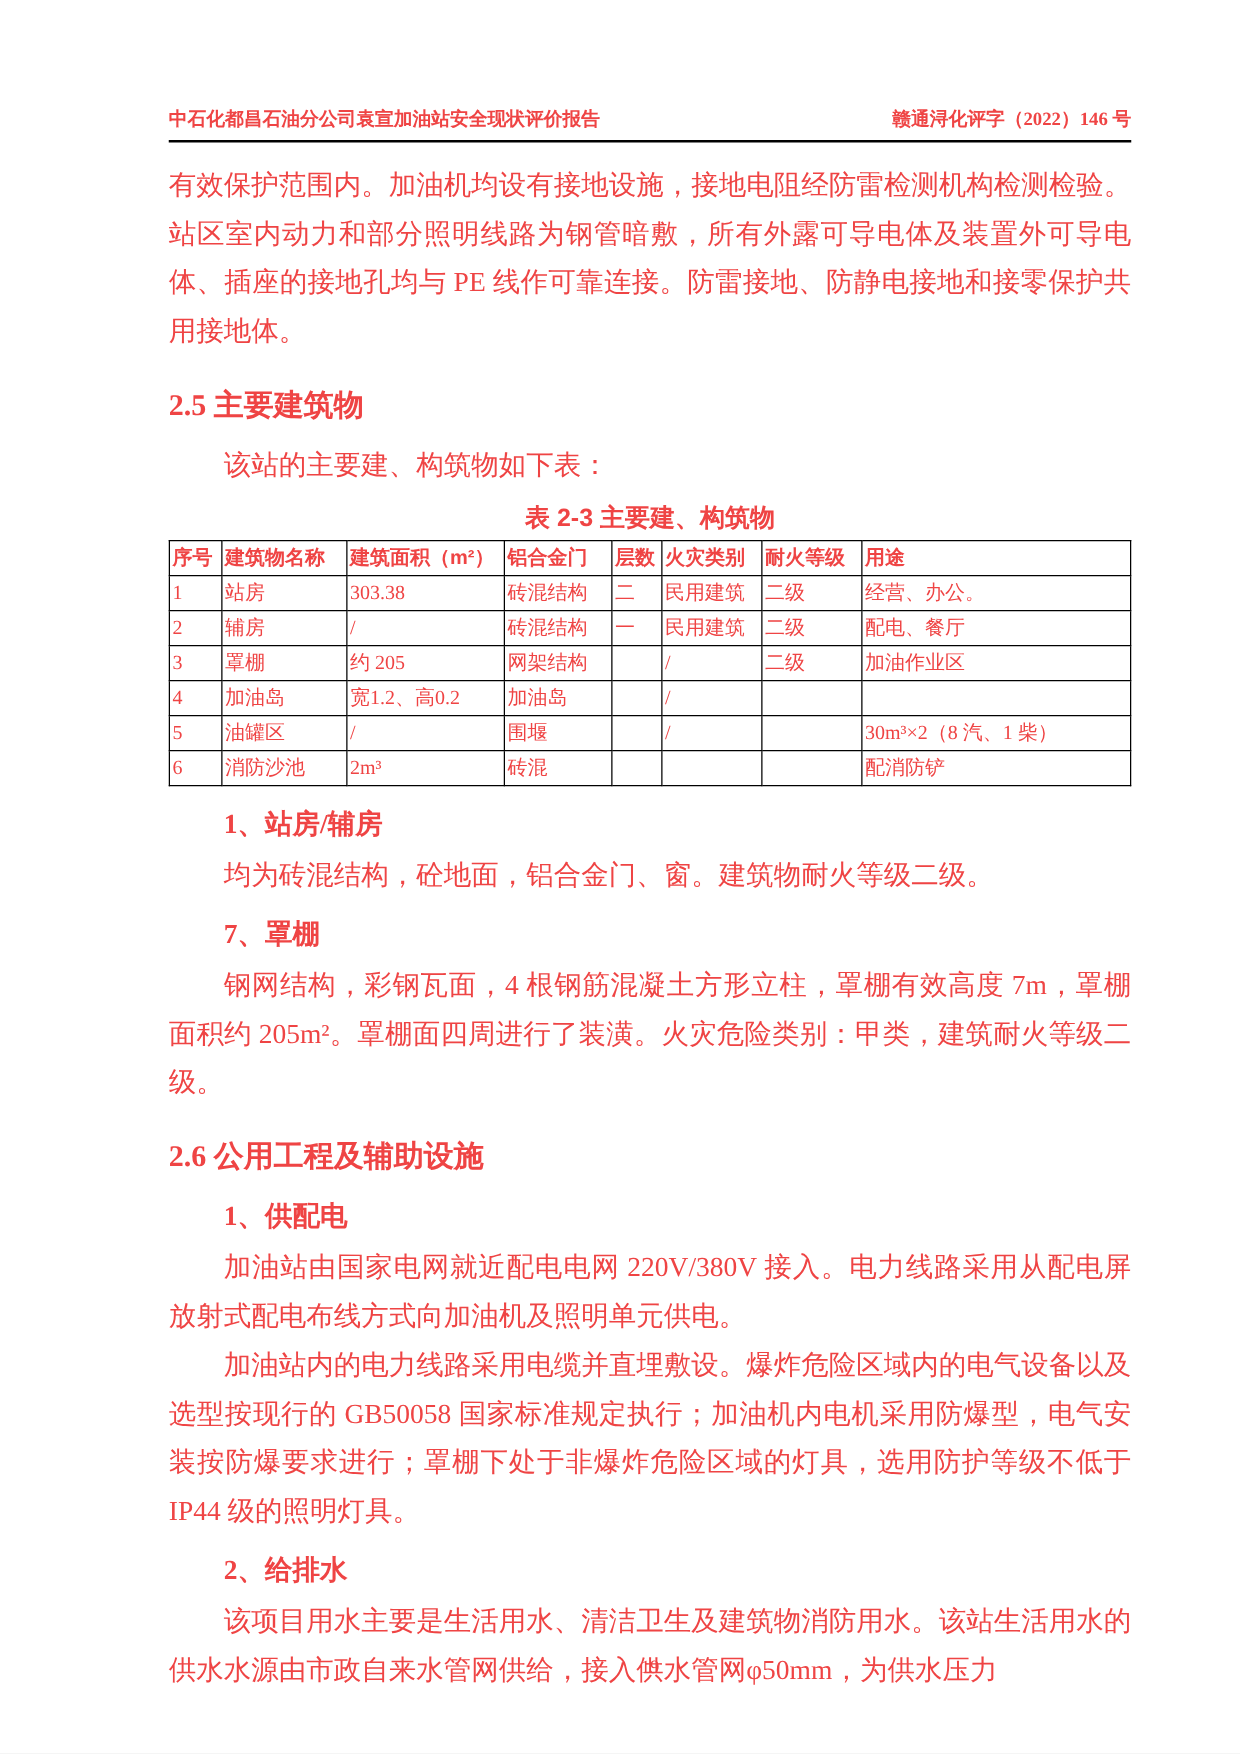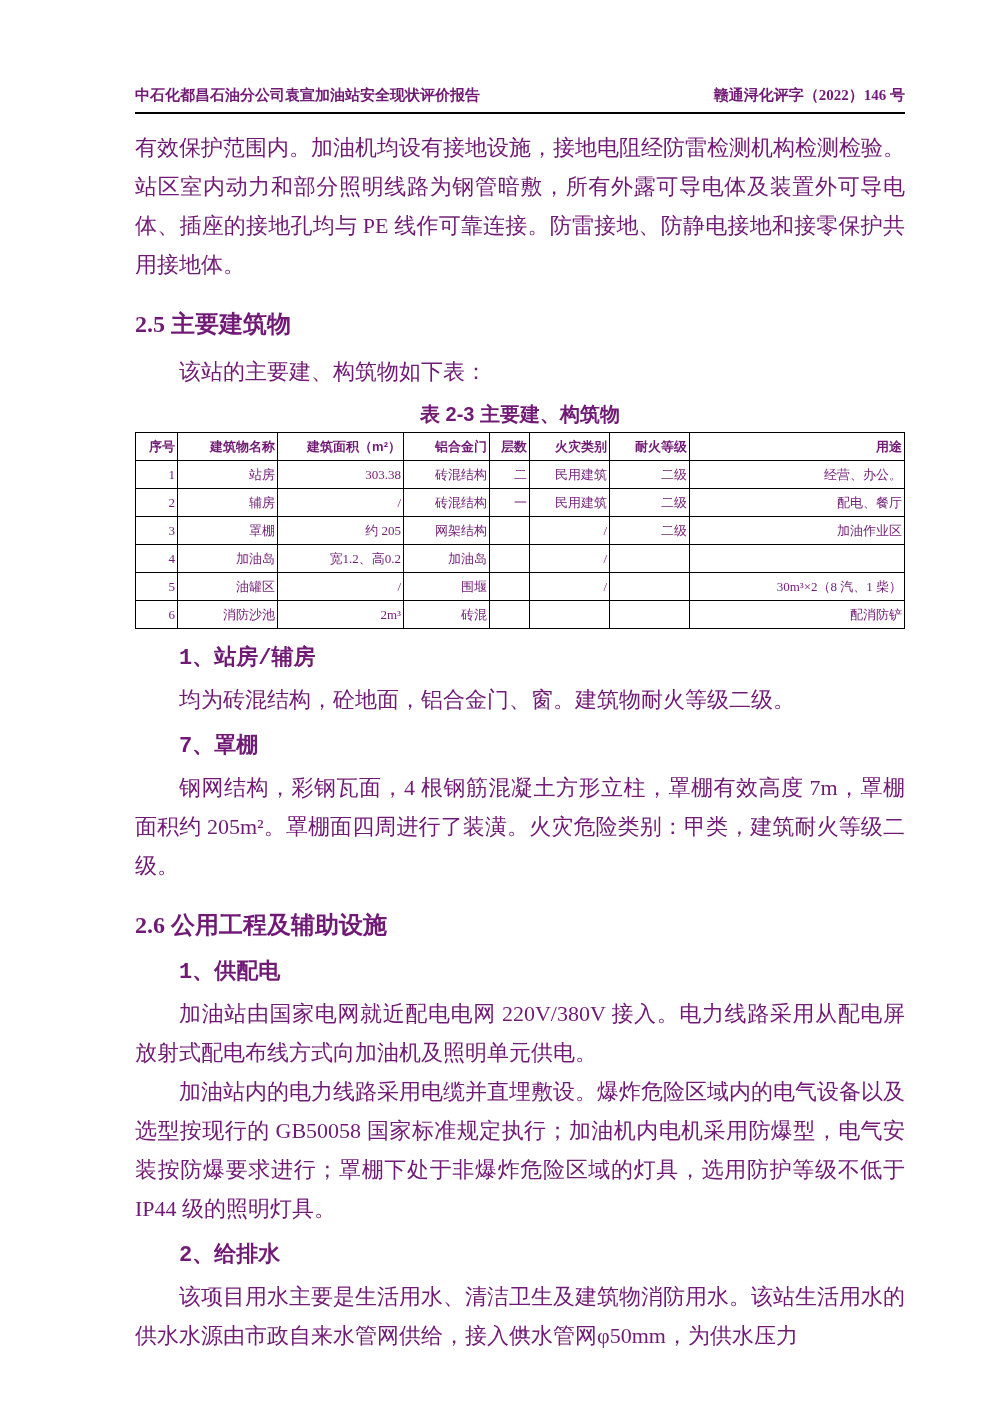--- a/index.html
+++ b/index.html
@@ -5,21 +5,21 @@
   * { margin: 0; padding: 0; box-sizing: border-box; }
   html, body { background: #e8e8e8; }
   .page {
     width: 992px;
     height: 1403px;
     margin: 0 auto;
     background: #ffffff;
     position: relative;
     padding: 86px 87px 0 135px;
     font-family: "Liberation Serif", "DejaVu Serif", serif;
-    color: #701a75;
+    color: #ef4444;
   }
   .doc-header {
     display: flex;
     justify-content: space-between;
     align-items: flex-end;
     font-size: 15px;
     font-weight: bold;
     padding-bottom: 7px;
     border-bottom: 2px solid #000000;
   }
@@ -34,42 +34,42 @@
   .indent { text-indent: 2em; }
   .section-heading {
     font-size: 24px;
     font-weight: bold;
     margin: 24px 0 12px 0;
     font-family: "Liberation Serif", "DejaVu Serif", serif;
   }
   .sub-heading {
     font-size: 22px;
     font-weight: bold;
-    font-family: Liberation Mono, monospace;
+    font-family: Liberation Serif, serif;
     text-indent: 2em;
     line-height: 39px;
     margin: 8px 0 2px 0;
   }
   .table-title {
     font-size: 20px;
     font-weight: bold;
     text-align: center;
     font-family: "Liberation Sans", "DejaVu Sans", sans-serif;
     margin: 10px 0 4px 0;
   }
   table.buildings-table {
     width: 100%;
     border-collapse: collapse;
     table-layout: fixed;
     margin-bottom: 10px;
   }
   .buildings-table th, .buildings-table td {
     border: 1px solid #000000;
-    font-size: 13px;
-    text-align: right;
+    font-size: 16px;
+    text-align: left;
     vertical-align: middle;
     padding: 2px 2px;
     height: 28px;
     overflow: hidden;
     white-space: nowrap;
   }
   .buildings-table th {
     font-weight: bold;
     font-family: "Liberation Sans", "DejaVu Sans", sans-serif;
   }

